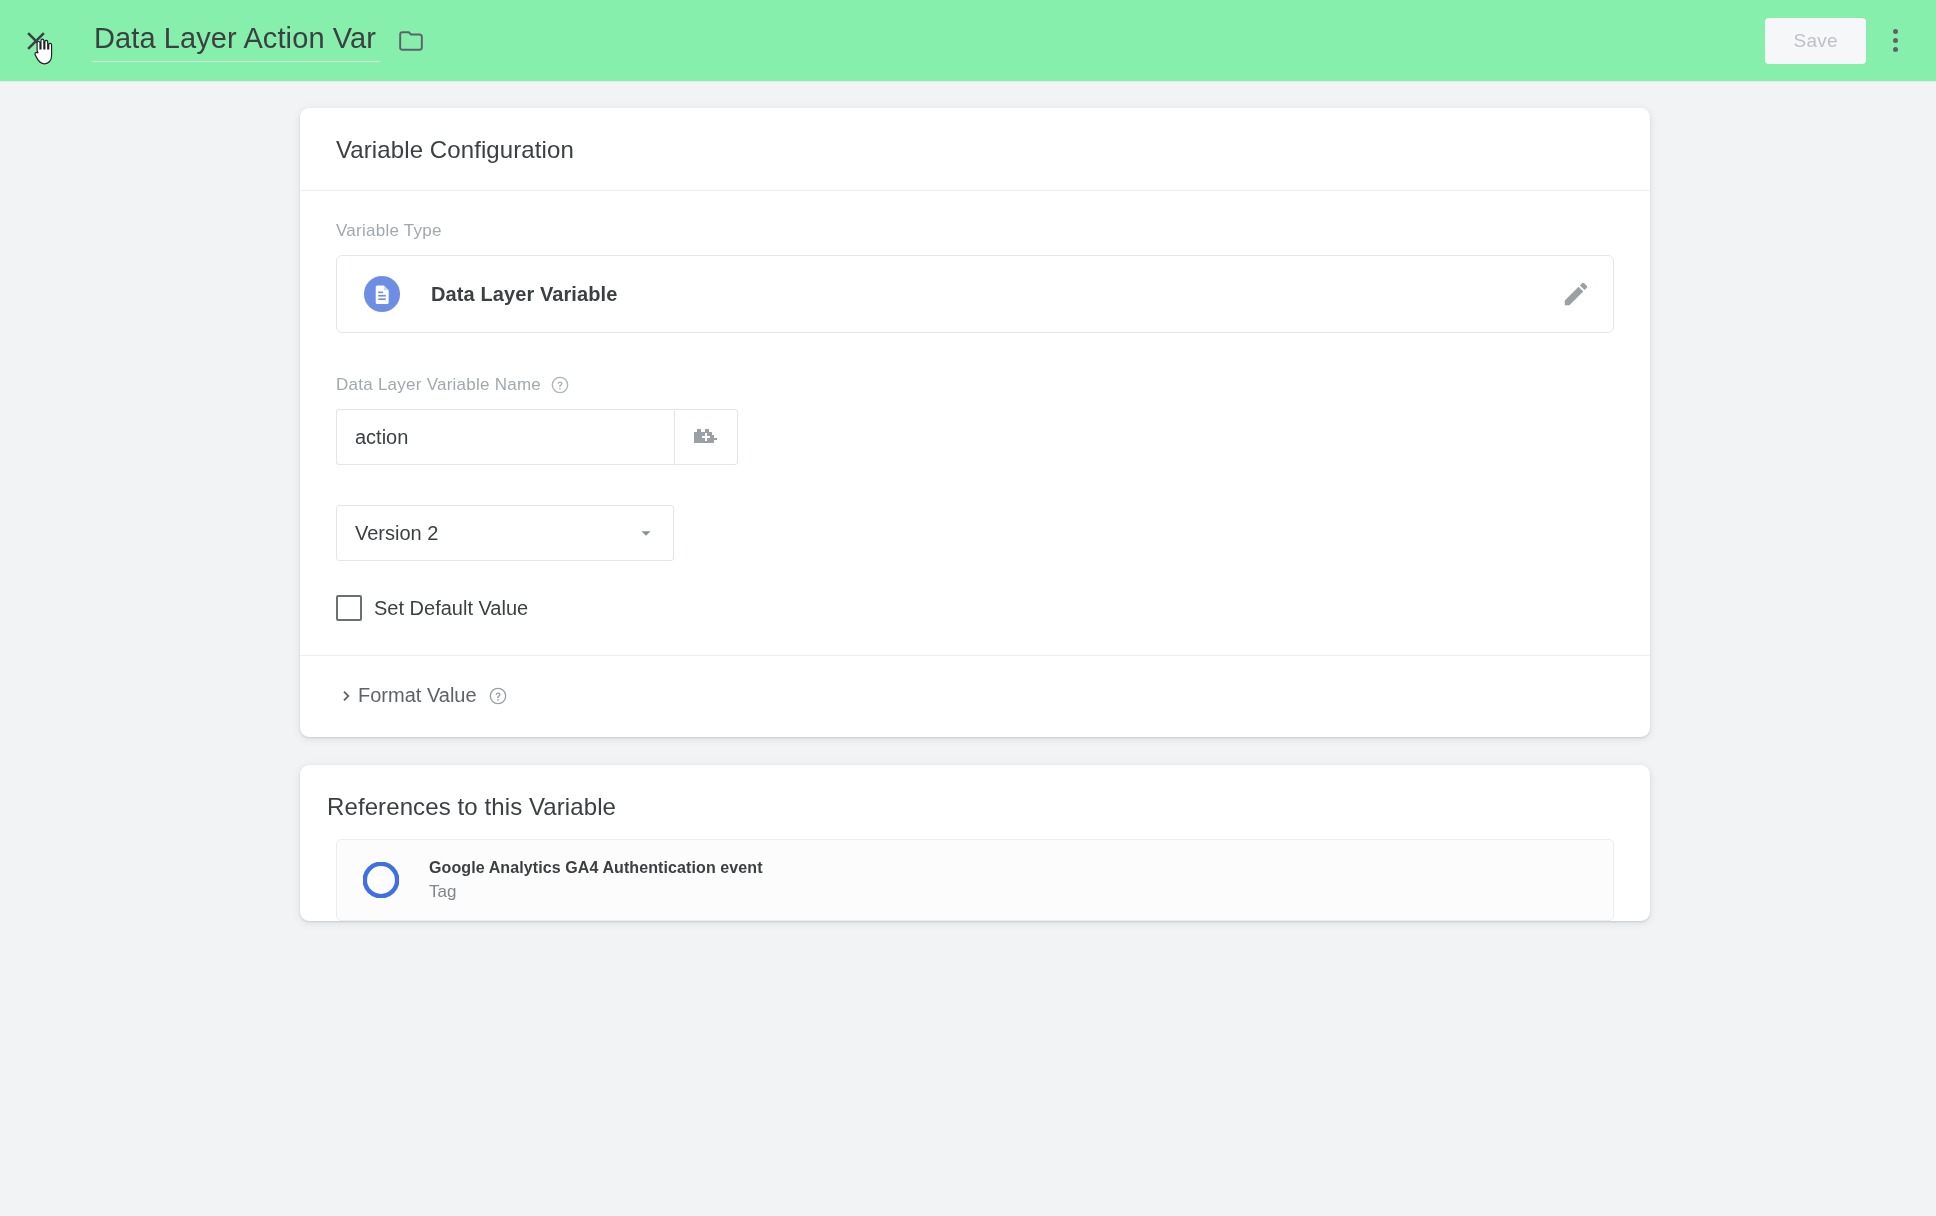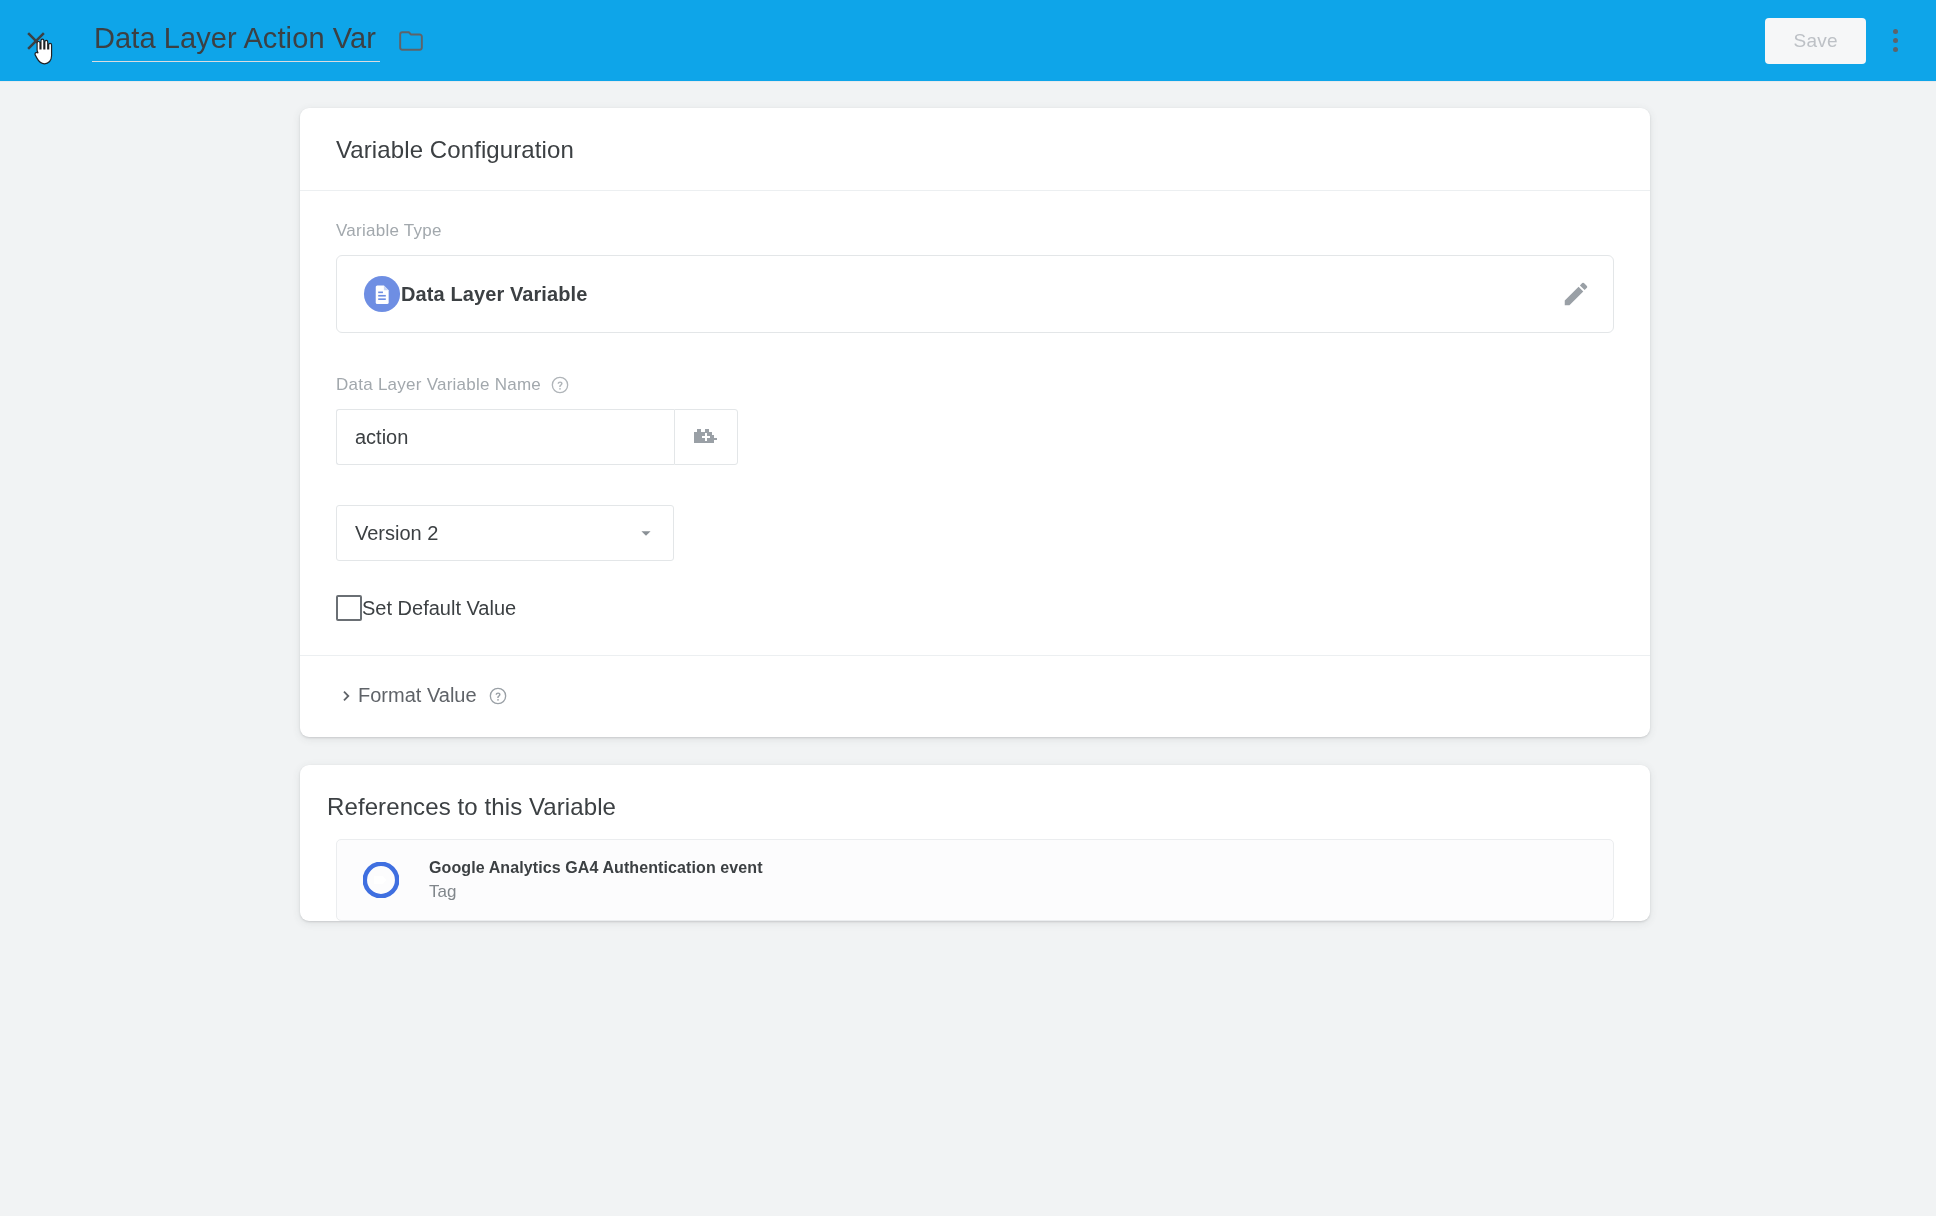--- a/index.html
+++ b/index.html
@@ -9,21 +9,21 @@
     background: #f1f3f4;
     font-family: "Liberation Sans", sans-serif;
     -webkit-font-smoothing: antialiased;
     overflow: hidden;
   }
 
   
   .appbar {
     position: relative;
     height: 82px;
-    background: #0ea5e9;
+    background: #86efac;
     border-bottom: 1px solid #e8eaed;
     display: flex;
     align-items: center;
   }
   .close-btn {
     width: 48px; height: 48px;
     margin-left: 12px;
     display: flex; align-items: center; justify-content: center;
     position: relative;
     flex: 0 0 auto;
@@ -124,20 +124,21 @@
     border: 1px solid #e3e6e8;
     border-radius: 6px;
     height: 78px;
     display: flex;
     align-items: center;
     padding: 0 22px 0 26px;
     margin-bottom: 42px;
   }
   .type-icon { flex: 0 0 auto; display: flex; align-items: center; }
   .type-name {
+    margin-left: 30px;
     font-size: 20px;
     font-weight: bold;
     color: #3c4043;
     letter-spacing: 0.1px;
   }
   .pencil-btn { margin-left: auto; display: flex; align-items: center; }
 
   
   .input-row { display: flex; margin-bottom: 40px; }
   .text-input {
@@ -173,21 +174,21 @@
     margin-bottom: 34px;
     background: #fff;
   }
   .select-value { font-size: 20px; color: #3c4043; }
   .select-arrow { margin-left: auto; display: flex; }
 
   
   .checkbox-row {
     display: flex;
     align-items: center;
-    gap: 0;
+    gap: 12px;
     padding-bottom: 34px;
   }
   .checkbox {
     width: 26px; height: 26px;
     border: 2px solid #6a6f74;
     border-radius: 2px;
     background: #fff;
     flex: 0 0 auto;
   }
   .checkbox-label { font-size: 20px; color: #3c4043; }

